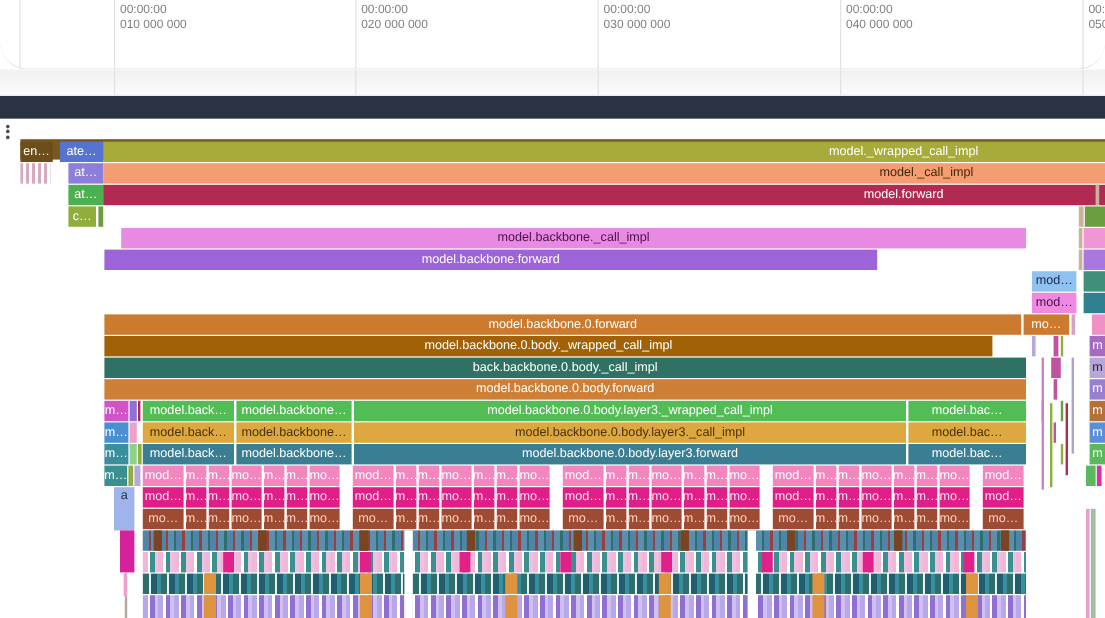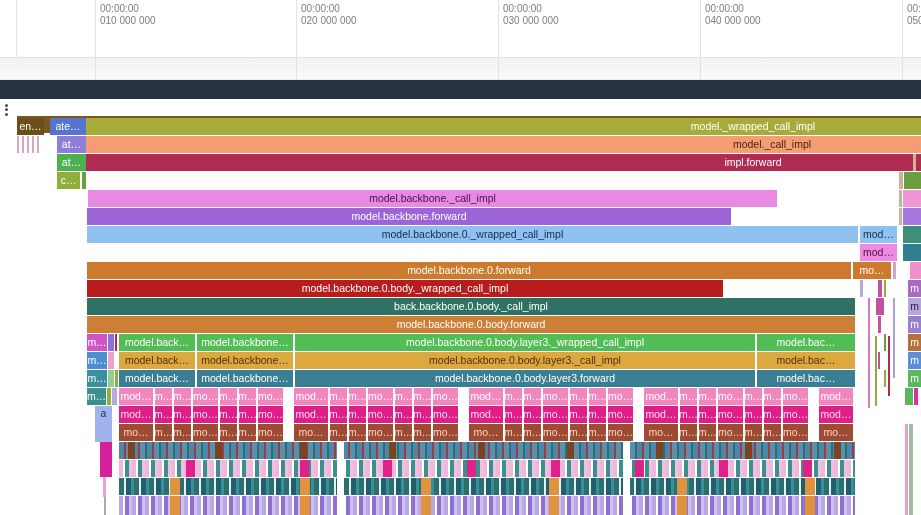--- a/index.html
+++ b/index.html
@@ -1,19 +1,19 @@
 <!DOCTYPE html>
 <html><head>
 <meta charset="utf-8">
 <style>
   html,body{margin:0;padding:0;background:#fff;width:921px;height:515px;overflow:hidden;
     font-family:"Liberation Sans",sans-serif;-webkit-font-smoothing:antialiased;}
   #app{position:relative;width:921px;height:515px;background:#fff;}
   
-  #ruler{position:absolute;left:0;top:0;width:921px;height:57px;background:#fff;border-bottom:1px solid #e0e0e0;}
+  #ruler{position:absolute;left:0;top:0;width:921px;height:57px;background:#fff;border-bottom:1px solid #e0e0e0;border-radius:23px;}
   #band{position:absolute;left:0;top:58px;width:921px;height:21px;background:linear-gradient(#f1f1f1,#fbfbfb);border-bottom:1px solid #ececec;}
   .gridline{position:absolute;top:0;width:1px;background:#e2e2e2;}
   .tick-label{position:absolute;top:3px;color:#7e7e7e;font-size:10px;line-height:12px;white-space:pre;}
   
   #darkbar{position:absolute;left:0;top:80px;width:921px;height:19px;}
   
   #flame{position:absolute;left:0;top:99px;width:921px;height:416px;background:#fff;}
   .slice{position:absolute;height:17px;overflow:hidden;white-space:nowrap;font-size:10.5px;line-height:17px;}
   .slice .lbl{position:absolute;top:0;transform:translateX(-50%);}
   .slice.center{display:flex;align-items:center;justify-content:center;}
@@ -74,59 +74,56 @@
       <div class="slice center" style="left: 57px; top: 37px; width: 29px; background: rgb(141, 127, 217); color: rgb(255, 255, 255);">
         <span>at…</span>
       </div>
       <div class="slice" style="left: 86px; top: 37px; width: 835px; background: rgb(244, 157, 115); color: rgb(64, 40, 10);">
         <span class="lbl" style="left: 670px; margin-left: 16px;">model._call_impl</span>
       </div>
       <div class="slice center" style="left: 57px; top: 55px; width: 29px; background: rgb(76, 175, 80); color: rgb(255, 255, 255);">
         <span>at…</span>
       </div>
       <div class="slice" style="left: 86px; top: 55px; width: 835px; background: rgb(177, 42, 82); color: rgb(255, 255, 255);">
-        <span class="lbl" style="left: 667px;">impl.forward</span>
+        <span class="lbl" style="left: 667px;">model.forward</span>
       </div>
       <div class="slice" style="left: 913px; top: 55px; width: 3px; background: rgb(201, 178, 154);"></div>
       <div class="slice center" style="left: 57px; top: 73px; width: 23px; background: rgb(143, 174, 62); color: rgb(255, 255, 255);">
         <span>c…</span>
       </div>
       <div class="slice" style="left: 82px; top: 73px; width: 4px; background: rgb(106, 158, 63);"></div>
       <div class="slice" style="left: 899px; top: 73px; width: 4px; background: rgb(201, 178, 154);"></div>
       <div class="slice" style="left: 904px; top: 73px; width: 17px; background: rgb(106, 158, 63);"></div>
-      <div class="slice center" style="left: 88px; top: 91px; width: 689px; background: rgb(232, 138, 228); color: rgb(74, 16, 74);">
+      <div class="slice center" style="left: 101px; top: 91px; width: 754px; background: rgb(232, 138, 228); color: rgb(74, 16, 74);">
         <span>model.backbone._call_impl</span>
       </div>
       <div class="slice" style="left: 899px; top: 91px; width: 3px; background: rgb(201, 178, 154);"></div>
       <div class="slice" style="left: 903px; top: 91px; width: 18px; background: rgb(240, 149, 213);"></div>
       <div class="slice center" style="left: 87px; top: 109px; width: 644px; background: rgb(156, 100, 214); color: rgb(255, 255, 255);">
         <span>model.backbone.forward</span>
       </div>
       <div class="slice" style="left: 899px; top: 109px; width: 3px; background: rgb(201, 178, 154);"></div>
       <div class="slice" style="left: 903px; top: 109px; width: 18px; background: rgb(168, 119, 224);"></div>
-      <div class="slice center" style="left: 87px; top: 127px; width: 771px; background: rgb(143, 194, 240); color: rgb(26, 42, 74);">
-        <span>model.backbone.0._wrapped_call_impl</span>
-      </div>
       <div class="slice center" style="left: 860px; top: 127px; width: 37px; background: rgb(143, 194, 240); color: rgb(26, 42, 74);">
         <span>mod…</span>
       </div>
       <div class="slice" style="left: 903px; top: 127px; width: 18px; background: rgb(63, 143, 122);"></div>
       <div class="slice center" style="left: 860px; top: 145px; width: 37px; background: rgb(240, 138, 224); color: rgb(74, 16, 74);">
         <span>mod…</span>
       </div>
       <div class="slice" style="left: 903px; top: 145px; width: 18px; background: rgb(47, 127, 143);"></div>
       <div class="slice center" style="left: 87px; top: 163px; width: 764px; background: rgb(203, 122, 46); color: rgb(255, 255, 255);">
         <span>model.backbone.0.forward</span>
       </div>
       <div class="slice center" style="left: 853px; top: 163px; width: 38px; background: rgb(203, 122, 46); color: rgb(255, 255, 255);">
         <span>mo…</span>
       </div>
       <div class="slice" style="left: 893px; top: 163px; width: 3px; background: rgb(216, 160, 200);"></div>
       <div class="slice" style="left: 910px; top: 163px; width: 11px; background: rgb(240, 144, 200);"></div>
-      <div class="slice center" style="left: 87px; top: 181px; width: 636px; background: #b91c1c; color: rgb(255, 255, 255);">
+      <div class="slice center" style="left: 87px; top: 181px; width: 740px; background: #a16207; color: rgb(255, 255, 255);">
         <span>model.backbone.0.body._wrapped_call_impl</span>
       </div>
       <div class="slice" style="left: 860px; top: 181px; width: 3px; background: rgb(184, 168, 216);"></div>
       <div class="slice" style="left: 878px; top: 181px; width: 4px; background: rgb(192, 82, 159);"></div>
       <div class="slice" style="left: 884px; top: 181px; width: 2px; background: rgb(143, 174, 62);"></div>
       <div class="slice center" style="left: 908px; top: 181px; width: 13px; background: rgb(166, 107, 191); color: rgb(255, 255, 255);">
         <span>m</span>
       </div>
       <div class="slice center" style="left: 87px; top: 199px; width: 768px; background: rgb(47, 114, 99); color: rgb(255, 255, 255);">
         <span>back.backbone.0.body._call_impl</span>

